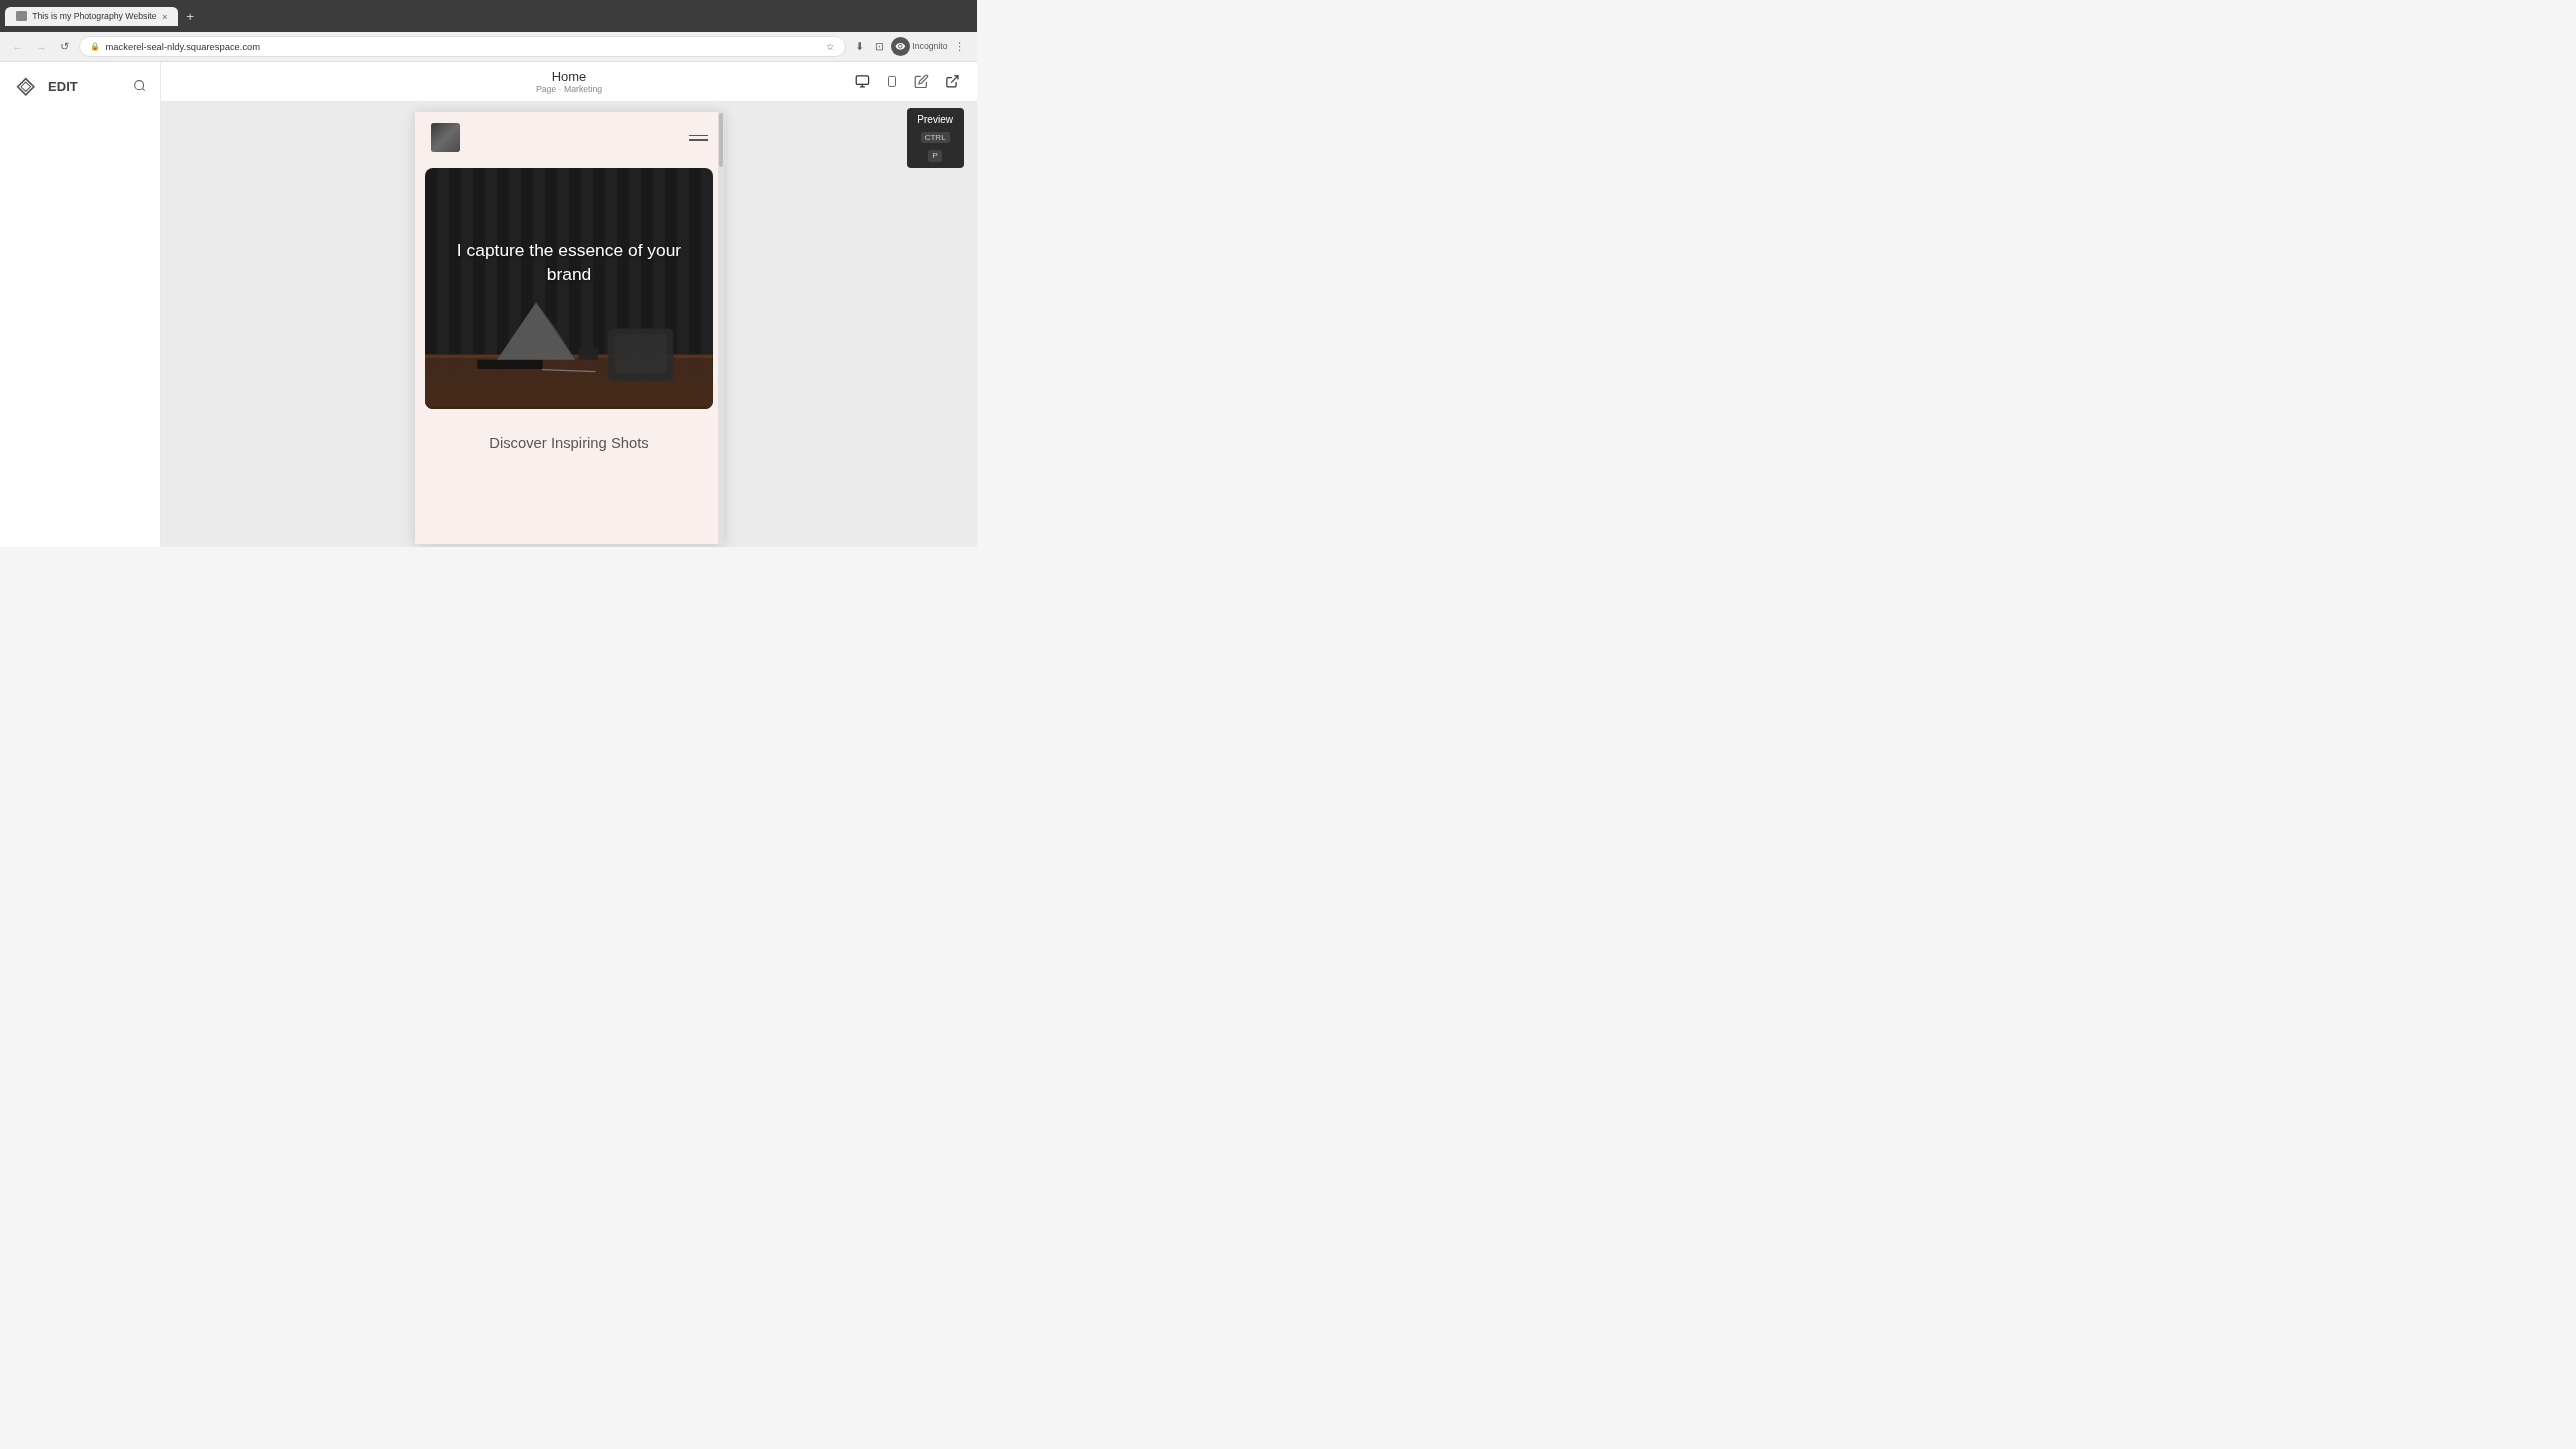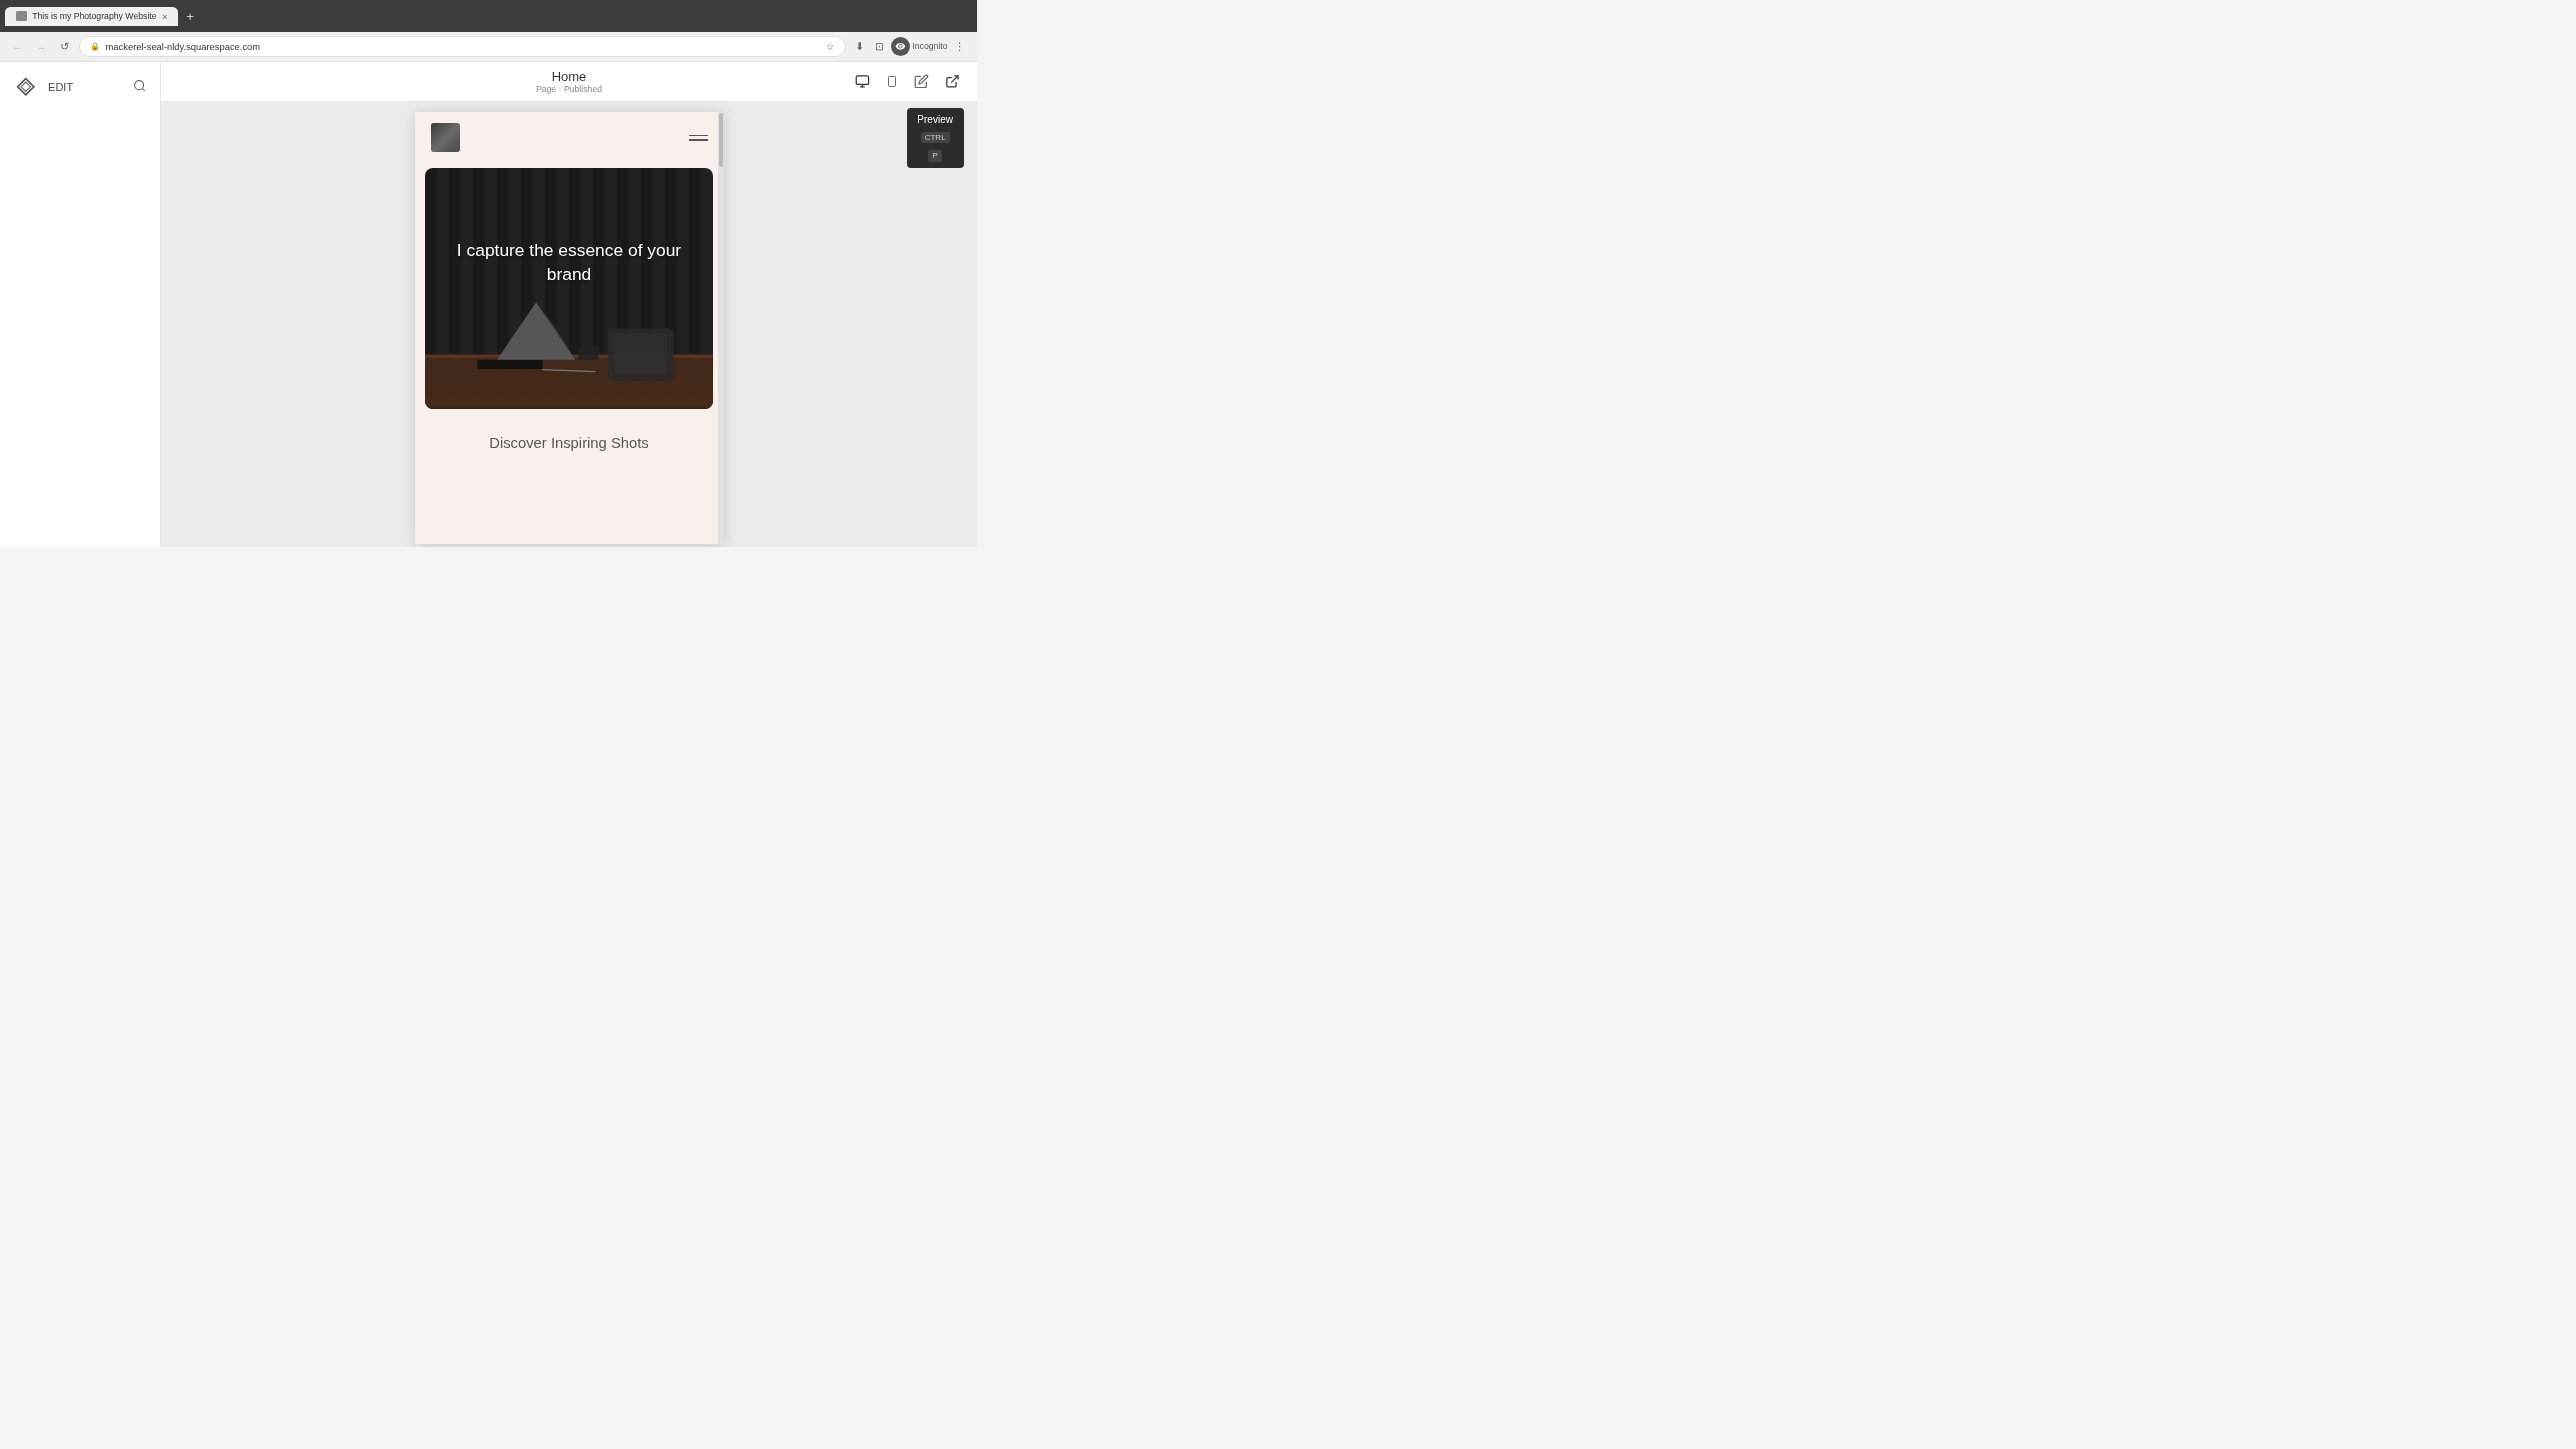--- a/index.html
+++ b/index.html
@@ -131,22 +131,22 @@
     }
     .sidebar-logo svg { width: 21.5px; height: 21.5px; }
     .sidebar-search {
       color: #666;
       font-size: 12px;
       margin-left: auto;
       cursor: pointer;
     }
     .sidebar-edit {
       color: #444;
-      font-weight: 400;
-      font-size: 11px;
+      font-weight: 700;
+      font-size: 13px;
     }
     .sidebar-nav {
       flex: 1;
       padding: 0 13.4px;
     }
     .sidebar-item {
       padding: 6.7px 0;
       font-size: 13.4px;
       color: #333;
       cursor: pointer;
@@ -469,21 +469,21 @@
         </svg>
       </span>
     </div>
 
 
   </div>
 
   <div class="toolbar">
     <div class="toolbar-center">
       <span class="toolbar-title">Home</span>
-      <span class="toolbar-subtitle">Page · Published</span>
+      <span class="toolbar-subtitle">Page · Marketing</span>
     </div>
     <div class="toolbar-right">
       <button class="view-btn active" title="Desktop">
         <svg width="14.8" height="14.8" viewBox="0 0 24 24" fill="none" stroke="currentColor" stroke-width="2">
           <rect x="2" y="3" width="20" height="14" rx="2"></rect>
           <path d="M8 21h8M12 17v4"></path>
         </svg>
       </button>
       <button class="view-btn" title="Mobile">
         <svg width="12" height="14.8" viewBox="0 0 24 24" fill="none" stroke="currentColor" stroke-width="2">

